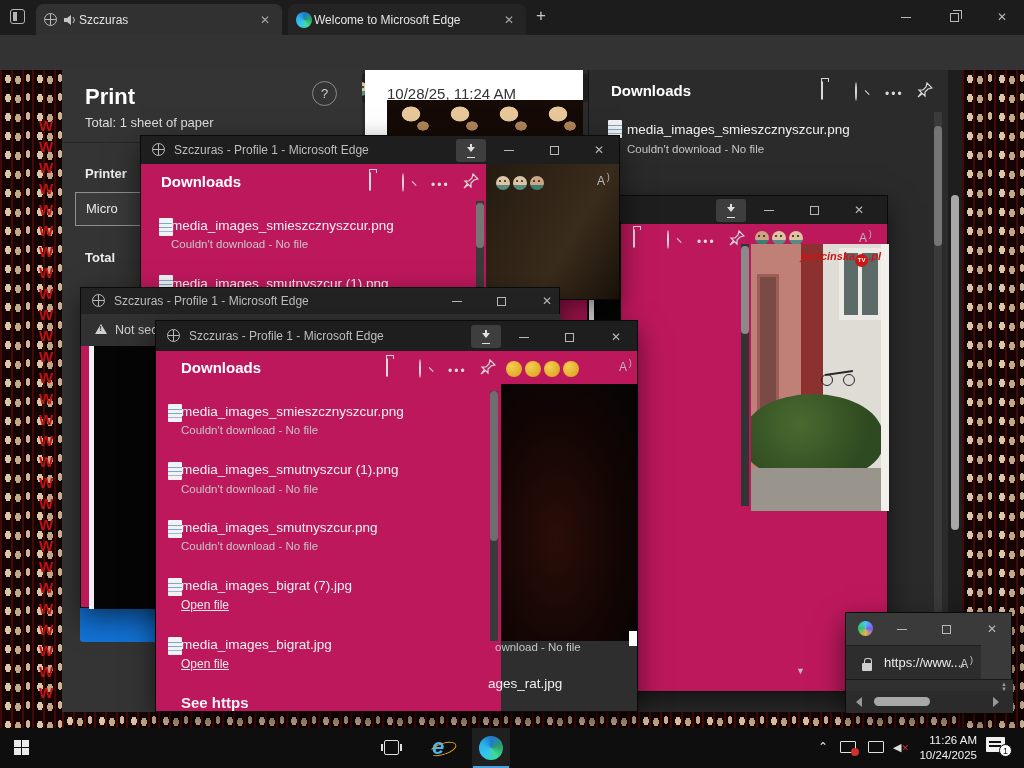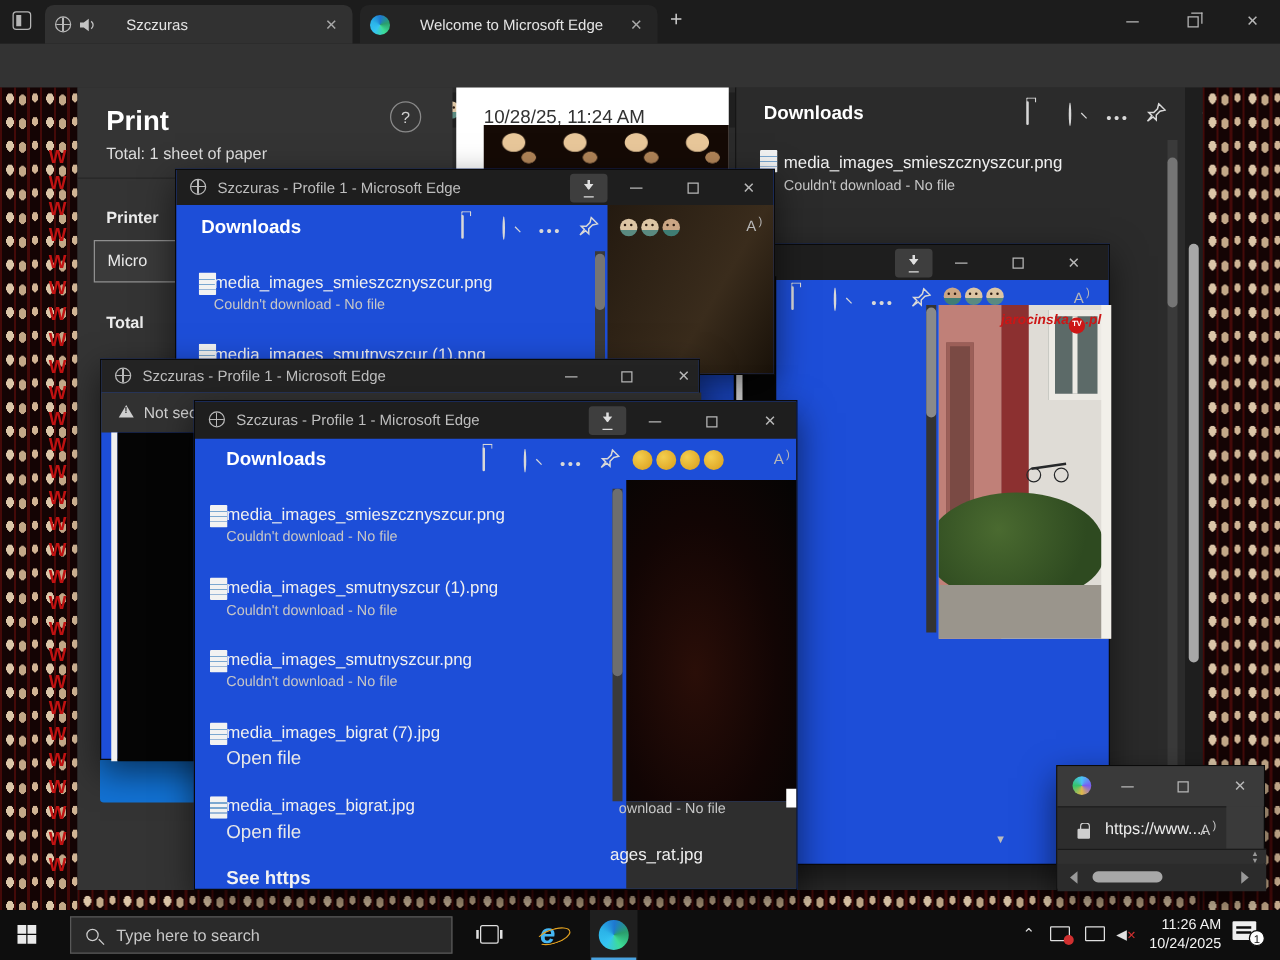--- a/index.html
+++ b/index.html
@@ -9,21 +9,21 @@
     font-family:"Liberation Sans","DejaVu Sans",sans-serif;
     background:#2b2b2b; color:#e8e8e8;
   }
   .abs { position:absolute; }
 
   
   #tabstrip { left:0; top:0; width:1024px; height:35px; background:#1c1c1c; }
   .tab { top:4px; height:31px; border-radius:7px 7px 0 0; display:flex; align-items:center; padding:0 8px; }
   #tab1 { left:36px; width:246px; background:#313131; }
   #tab2 { left:288px; width:238px; background:#242424; }
-  .tab .tlabel { font-size:12px; color:#e4e4e4; margin-left:24px; flex:1; white-space:nowrap; overflow:hidden; }
+  .tab .tlabel { font-size:12px; color:#e4e4e4; margin-left:2px; flex:1; white-space:nowrap; overflow:hidden; }
   .tclose { color:#a8a8a8; font-size:12px; padding:0 4px; }
   .globe { display:inline-block; width:13px; height:13px; border:1.2px solid #b9b9b9; border-radius:50%;
            background:linear-gradient(#0000 5px,#b9b9b9 5px,#b9b9b9 6px,#0000 6px),
                       linear-gradient(90deg,#0000 5px,#b9b9b9 5px,#b9b9b9 6px,#0000 6px); }
   .edgeball { display:inline-block; width:16px; height:16px; border-radius:50%;
               background:conic-gradient(from 220deg,#35c4f2,#2bb3e8,#1e78d0,#2a9e6c,#3ddc97,#35c4f2); }
   #tablayout { left:10px; top:9px; width:15px; height:15px; border:1.3px solid #b5b5b5; border-radius:3px; }
   #tablayout:after { content:""; position:absolute; left:2px; top:2px; width:4px; height:9px; background:#b5b5b5; }
   #newtab { left:536px; top:6px; font-size:17px; color:#c8c8c8; }
   .wc { top:9px; width:16px; height:16px; color:#b8b8b8; font-size:12px; text-align:center; line-height:16px; }
@@ -57,36 +57,36 @@
                  clip-path:polygon(50% 100%,0 0,100% 0); background:#e0e0e0; }
   .dl-base { position:absolute; left:2px; bottom:-2px; width:8px; height:1.5px; background:#e0e0e0; }
   .avatar { width:24px; height:24px; border-radius:50%; background:#6e6e6e; position:relative; overflow:hidden; }
   .avatar:before { content:""; position:absolute; left:7px; top:4px; width:10px; height:10px; border-radius:50%; background:#494949; }
   .avatar:after { content:""; position:absolute; left:2px; top:15px; width:20px; height:12px; border-radius:50%; background:#494949; }
   .redbadge { position:absolute; right:-2px; top:-2px; width:9px; height:9px; border-radius:50%; background:#d83a3a; }
   .copilot { width:24px; height:24px; border-radius:50%; background:conic-gradient(#4ac3f7,#7b5bf2,#e26bd1,#f7b84a,#62d8a8,#4ac3f7); }
   .dots { color:#d8d8d8; font-size:12px; letter-spacing:2px; }
 
   
-  .win { background:#1d4ed8; border:1px solid #0a0a0a; box-shadow:0 10px 26px rgba(0,0,0,.55); }
+  .win { background:#be185d; border:1px solid #0a0a0a; box-shadow:0 10px 26px rgba(0,0,0,.55); }
   .titlebar { position:absolute; left:0; top:0; right:0; height:28px; background:#1e1e1e; }
   .titlebar .globe { position:absolute; left:11px; top:7px; }
   .wtitle { position:absolute; left:33px; top:7px; font-size:12px; color:#bdbdbd; white-space:nowrap; }
   .dlh { position:absolute; top:3px; width:30px; height:23px; background:#3e3e3e; border-radius:3px; text-align:center; line-height:23px; }
   .panelhead { position:absolute; font-size:15px; font-weight:bold; color:#ffffff; }
   .hicon { position:absolute; width:18px; height:18px; color:#d8d8d8; }
   .folder { width:15px; height:11px; border:1.3px solid #d8d8d8; border-radius:1px; position:relative; margin-top:4px; }
   .folder:before { content:""; position:absolute; left:-1px; top:-4px; width:6px; height:3px; border:1.3px solid #d8d8d8; border-bottom:none; border-radius:1px 1px 0 0; }
   .mag { position:relative; width:10px; height:10px; border:1.4px solid #d8d8d8; border-radius:50%; margin-top:2px; }
   .mag:after { content:""; position:absolute; left:8px; top:9px; width:6px; height:1.4px; background:#d8d8d8; transform:rotate(45deg); }
   .fileicon { position:absolute; width:14px; height:18px; background:#f2f2f2; border-radius:1px;
               background-image:linear-gradient(#0000 5px,#7aa7d0 5px,#7aa7d0 6px,#0000 6px,#0000 9px,#7aa7d0 9px,#7aa7d0 10px,#0000 10px,#0000 13px,#9ab7d8 13px,#9ab7d8 14px,#0000 14px); }
   .dname { position:absolute; font-size:13.5px; color:#f0f0f0; white-space:nowrap; }
   .dstat { position:absolute; font-size:11.5px; color:#c6c6c6; white-space:nowrap; }
-  .dlink { position:absolute; font-size:15px; color:#e8e8e8; white-space:nowrap; }
+  .dlink { position:absolute; font-size:12px; color:#e8e8e8; text-decoration:underline; white-space:nowrap; }
   .vscroll { position:absolute; width:8px; background:#3a3a3a; }
   .vthumb { position:absolute; width:8px; background:#757575; border-radius:4px; }
 
   
   .pattern { background-color:#140404;
     background-image:
       radial-gradient(ellipse 5px 7px at 8px 9px, #dcc6a8 60%, rgba(0,0,0,0) 61%),
       radial-gradient(ellipse 5px 7px at 18px 10px, #c3a888 60%, rgba(0,0,0,0) 61%),
       radial-gradient(ellipse 4px 6px at 28px 8px, #d0b494 60%, rgba(0,0,0,0) 61%),
       repeating-linear-gradient(90deg, rgba(140,20,16,.4) 0 2px, rgba(0,0,0,0) 2px 11px);
@@ -489,24 +489,20 @@
       <span class="abs" style="left:28px;top:6px;width:56px;height:9px;border-radius:5px;background:#a8a8a8"></span>
       <span class="tri tri-r" style="position:absolute;right:14px;top:6px"></span>
     </div>
   </div>
 
   <div class="abs" id="taskbar">
     <span class="winlogo" style="left:14px;top:12px"></span>
     <span class="winlogo" style="left:22px;top:12px"></span>
     <span class="winlogo" style="left:14px;top:20px"></span>
     <span class="winlogo" style="left:22px;top:20px"></span>
-    <div id="tsearch">
-      <span class="mag"></span>
-      <span>Type here to search</span>
-    </div>
     <div id="taskview"></div>
     <div id="ie">e</div>
     <div id="edgebtn">
         <span class="edgeball"></span>
       </div>
     <span class="trayglyph" style="left:818px;font-size:12px">⌃</span>
     <span class="tray-ic" style="left:840px;top:13px">
         <span class="badge-dot"></span>
       </span>
     <span class="tray-ic" style="left:868px;top:13px;border-style:solid"></span>

